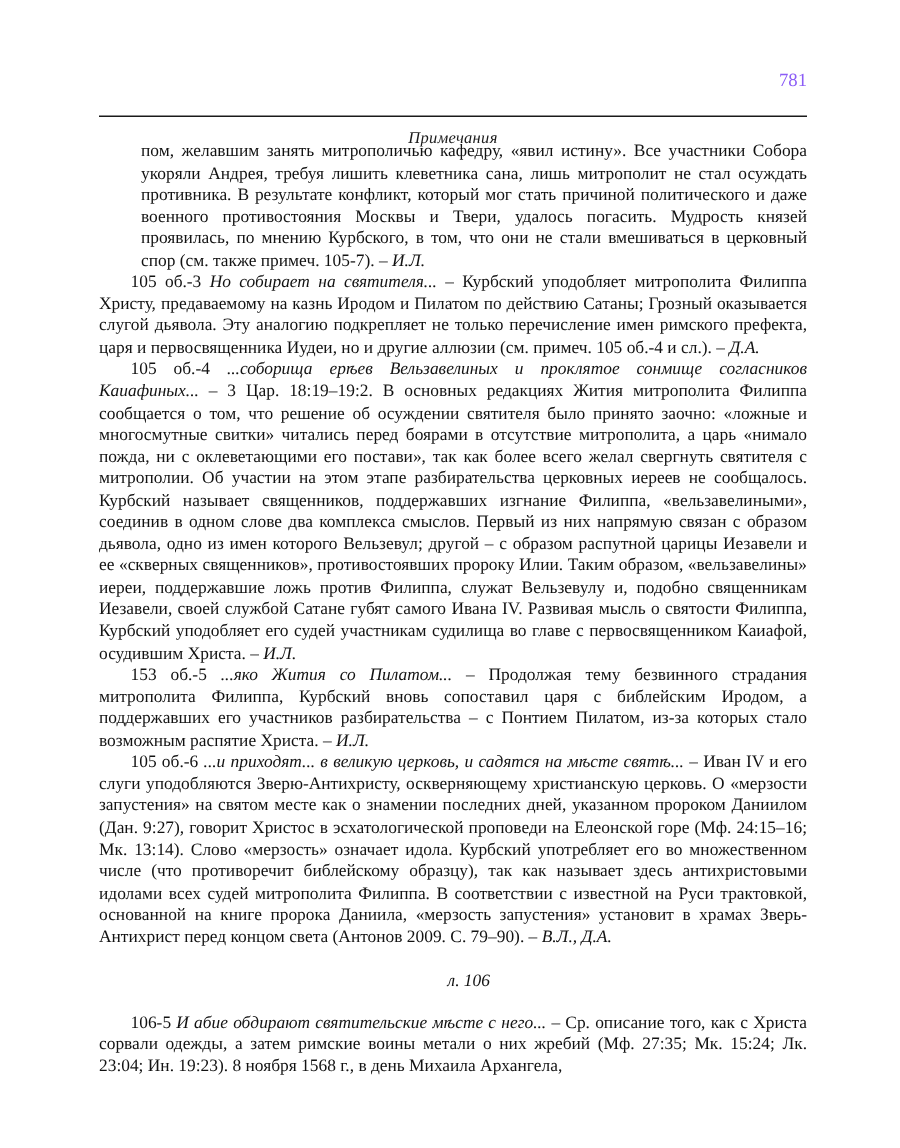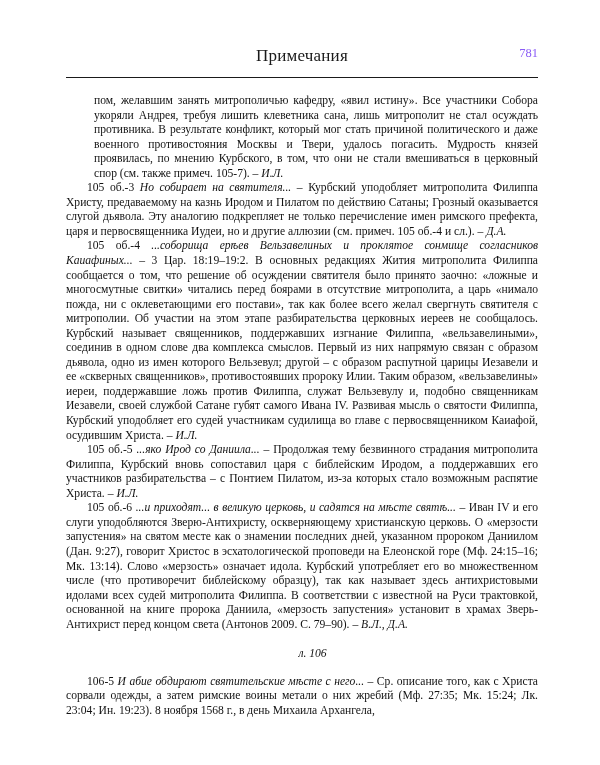--- a/index.html
+++ b/index.html
@@ -24,23 +24,25 @@
     overflow: hidden;
   }
   .running-head {
     position: relative;
     height: 30px;
     display: flex;
     align-items: flex-start;
     justify-content: center;
   }
   .running-head-title {
-    font-size: 17px;
+    font-style: italic;
+    font-size: 11px;
     letter-spacing: 0.2px;
     color: #1a1a1a;
+    margin-top: 40px;
   }
   .folio-number {
     position: absolute;
     right: 0;
     top: 0;
     font-size: 12.5px;
     color: #8b5cf6;
   }
   .head-rule {
     height: 0;
@@ -85,21 +87,21 @@
     <span class="folio-number">781</span>
   </div>
 
   <div class="head-rule"></div>
 
   <div class="body-text">
     <div id="notes-before">
         <p class="no-indent"><span>пом, желавшим занять митрополичью кафедру, «явил истину». Все участники Собора укоряли Андрея, требуя лишить клеветника сана, лишь митрополит не стал осуждать противника. В результате конфликт, который мог стать причиной политического и даже военного противостояния Москвы и Твери, удалось погасить. Мудрость князей проявилась, по мнению Курбского, в том, что они не стали вмешиваться в церковный спор (см. также примеч. 105-7). – </span><span class="lemma">И.Л.</span></p>
         <p><span>105 об.-3 </span><span class="lemma">Но собирает на святителя... </span><span>– Курбский уподобляет митрополита Филиппа Христу, предаваемому на казнь Иродом и Пилатом по действию Сатаны; Грозный оказывается слугой дьявола. Эту аналогию подкрепляет не только перечисление имен римского префекта, царя и первосвященника Иудеи, но и другие аллюзии (см. примеч. 105 об.-4 и сл.). – </span><span class="lemma">Д.А.</span></p>
         <p><span>105 об.-4 </span><span class="lemma">...соборища ерѣев Вельзавелиных и проклятое сонмище согласников Каиафиных... </span><span>– 3 Цар. 18:19–19:2. В основных редакциях Жития митрополита Филиппа сообщается о том, что решение об осуждении святителя было принято заочно: «ложные и многосмутные свитки» читались перед боярами в отсутствие митрополита, а царь «нимало пожда, ни с оклеветающими его постави», так как более всего желал свергнуть святителя с митрополии. Об участии на этом этапе разбирательства церковных иереев не сообщалось. Курбский называет священников, поддержавших изгнание Филиппа, «вельзавелиными», соединив в одном слове два комплекса смыслов. Первый из них напрямую связан с образом дьявола, одно из имен которого Вельзевул; другой – с образом распутной царицы Иезавели и ее «скверных священников», противостоявших пророку Илии. Таким образом, «вельзавелины» иереи, поддержавшие ложь против Филиппа, служат Вельзевулу и, подобно священникам Иезавели, своей службой Сатане губят самого Ивана IV. Развивая мысль о святости Филиппа, Курбский уподобляет его судей участникам судилища во главе с первосвященником Каиафой, осудившим Христа. – </span><span class="lemma">И.Л.</span></p>
-        <p><span>105 об.-5 </span><span class="lemma">...яко Ирод со Даниила... </span><span>– Продолжая тему безвинного страдания митрополита Филиппа, Курбский вновь сопоставил царя с библейским Иродом, а поддержавших его участников разбирательства – с Понтием Пилатом, из-за которых стало возможным распятие Христа. – </span><span class="lemma">И.Л.</span></p>
+        <p><span>153 об.-5 </span><span class="lemma">...яко Жития со Пилатом... </span><span>– Продолжая тему безвинного страдания митрополита Филиппа, Курбский вновь сопоставил царя с библейским Иродом, а поддержавших его участников разбирательства – с Понтием Пилатом, из-за которых стало возможным распятие Христа. – </span><span class="lemma">И.Л.</span></p>
         <p><span>105 об.-6 </span><span class="lemma">...и приходят... в великую церковь, и садятся на мѣсте святѣ... </span><span>– Иван IV и его слуги уподобляются Зверю-Антихристу, оскверняющему христианскую церковь. О «мерзости запустения» на святом месте как о знамении последних дней, указанном пророком Даниилом (Дан. 9:27), говорит Христос в эсхатологической проповеди на Елеонской горе (Мф. 24:15–16; Мк. 13:14). Слово «мерзость» означает идола. Курбский употребляет его во множественном числе (что противоречит библейскому образцу), так как называет здесь антихристовыми идолами всех судей митрополита Филиппа. В соответствии с известной на Руси трактовкой, основанной на книге пророка Даниила, «мерзость запустения» установит в храмах Зверь-Антихрист перед концом света (Антонов 2009. С. 79–90). – </span><span class="lemma">В.Л., Д.А.</span></p>
       </div>
     <p class="folio-marker">л. 106</p>
     <div id="notes-after">
         <p><span>106-5 </span><span class="lemma">И абие обдирают святительские мѣсте с него... </span><span>– Ср. описание того, как с Христа сорвали одежды, а затем римские воины метали о них жребий (Мф. 27:35; Мк. 15:24; Лк. 23:04; Ин. 19:23). 8 ноября 1568 г., в день Михаила Архангела,</span></p>
       </div>
   </div>
 
 </div>
 

